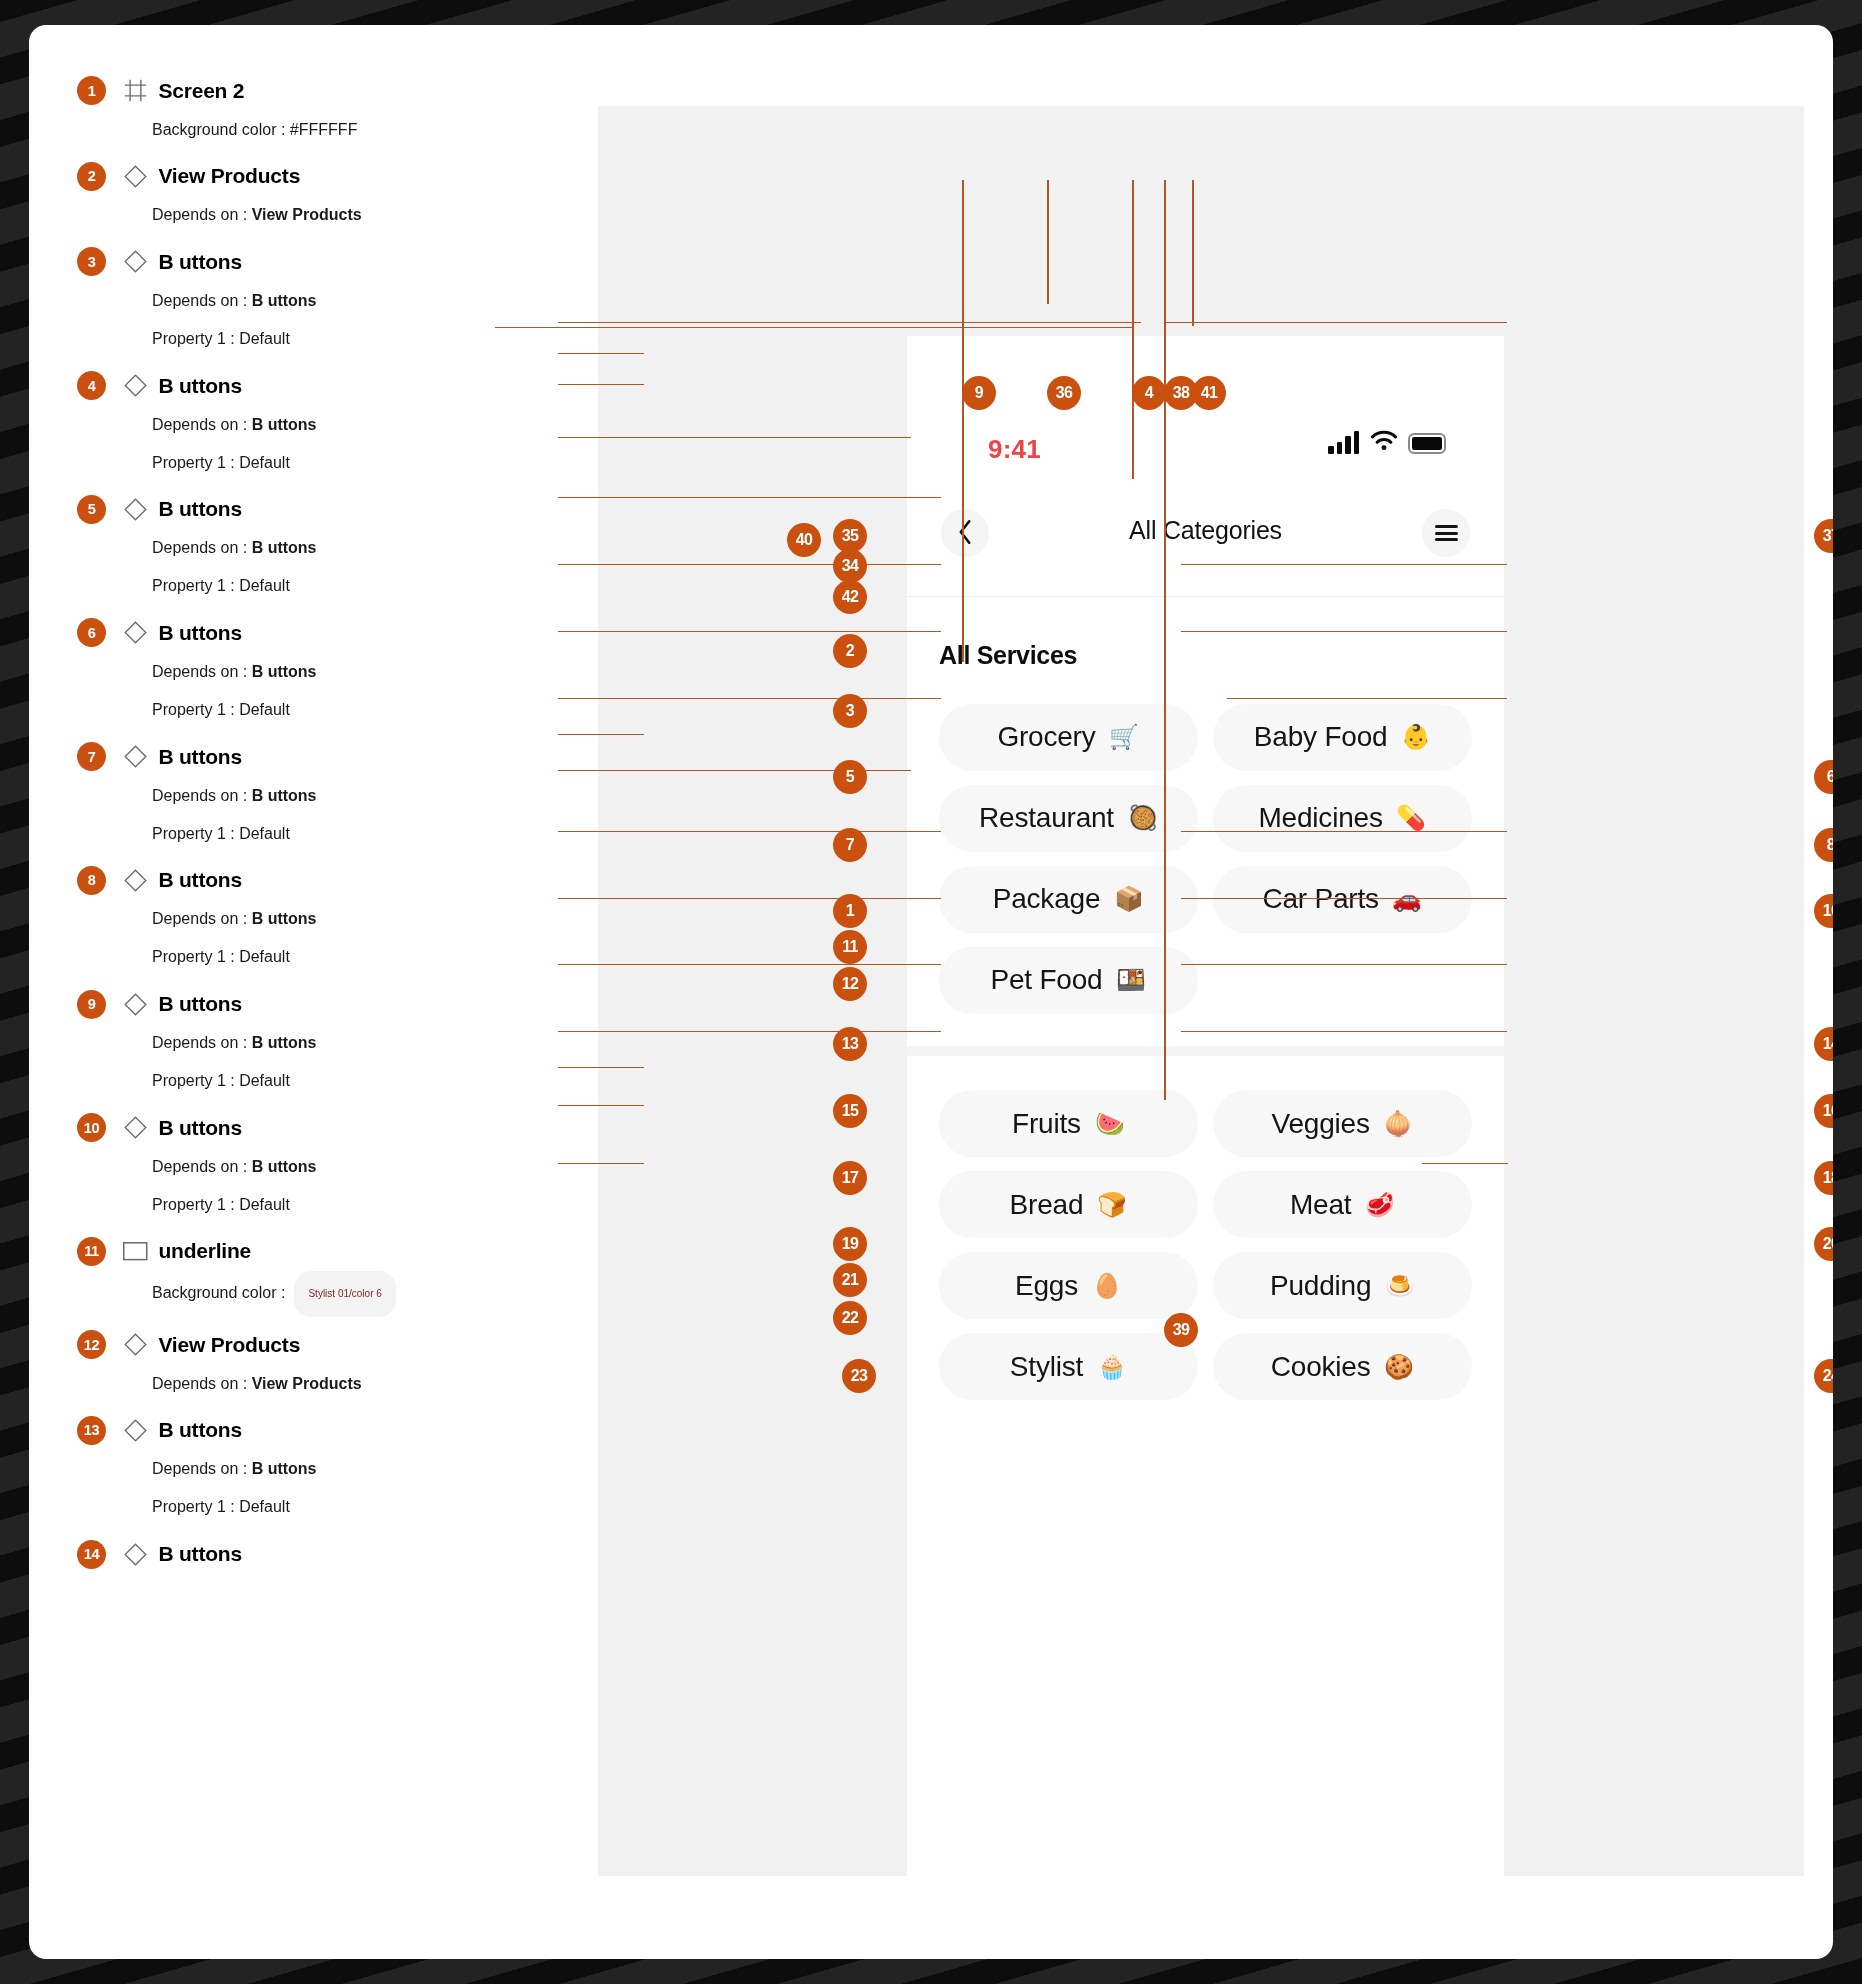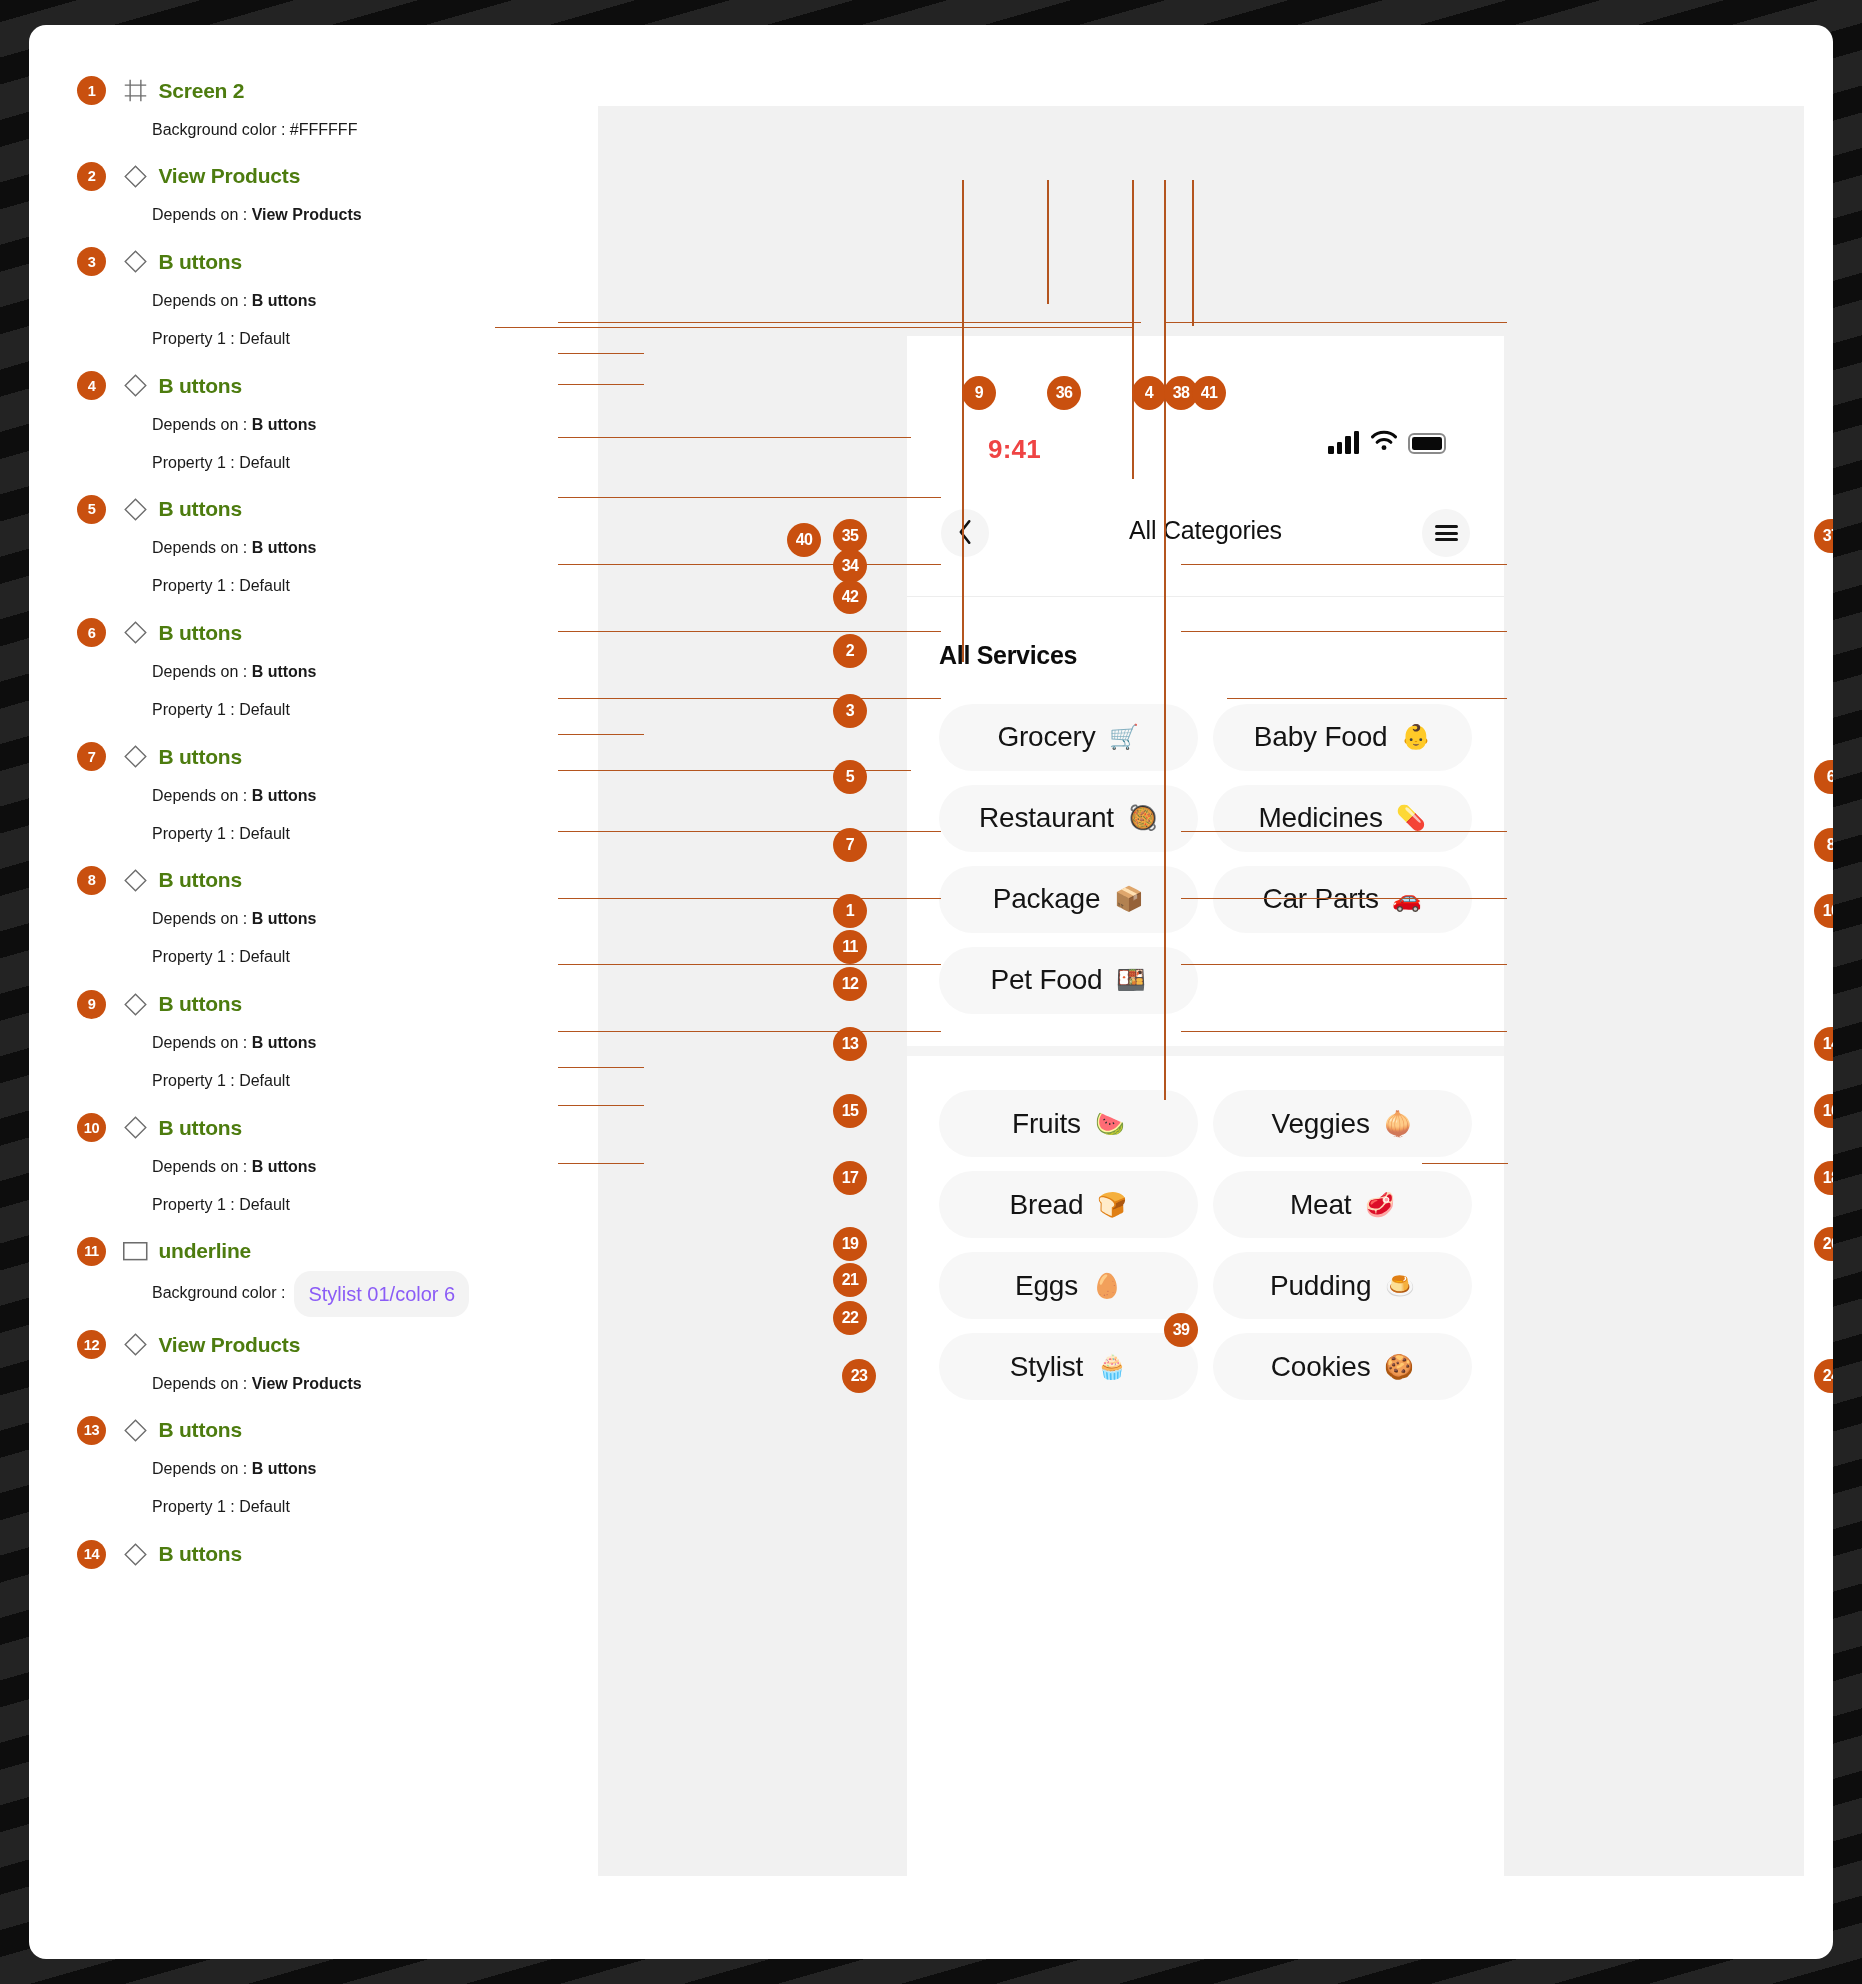--- a/index.html
+++ b/index.html
@@ -52,39 +52,39 @@
   }
   .spec-glyph {
     flex: 0 0 auto;
     width: 34px; height: 29px;
     margin-left: 12.3px;
     display: flex; align-items: center; justify-content: center;
   }
   .spec-title {
     margin-left: 6.1px;
     font-size: 21px; font-weight: bold;
-    color: #4d7c0f;
+    color: #000000;
     letter-spacing: -0.2px;
     white-space: nowrap;
   }
   .spec-sub {
     margin-left: 75px;
     font-size: 16px;
     color: #1a1a1a;
     line-height: 38px;
     white-space: nowrap;
   }
   .spec-sub b { font-weight: bold; }
   .chip {
     display: inline-block;
     background: #f3f3f3;
     border-radius: 17px;
     padding: 3.8px 14px;
-    color: #8b5cf6;
-    font-size: 20px;
+    color: #7f1d1d;
+    font-size: 10px;
     vertical-align: middle;
     margin-left: 4.6px;
   }
 
   
   #canvas {
     position: absolute;
     left: 569px; top: 81px;
     width: 1206px; height: 1770px;
     background: #f1f1f1;

